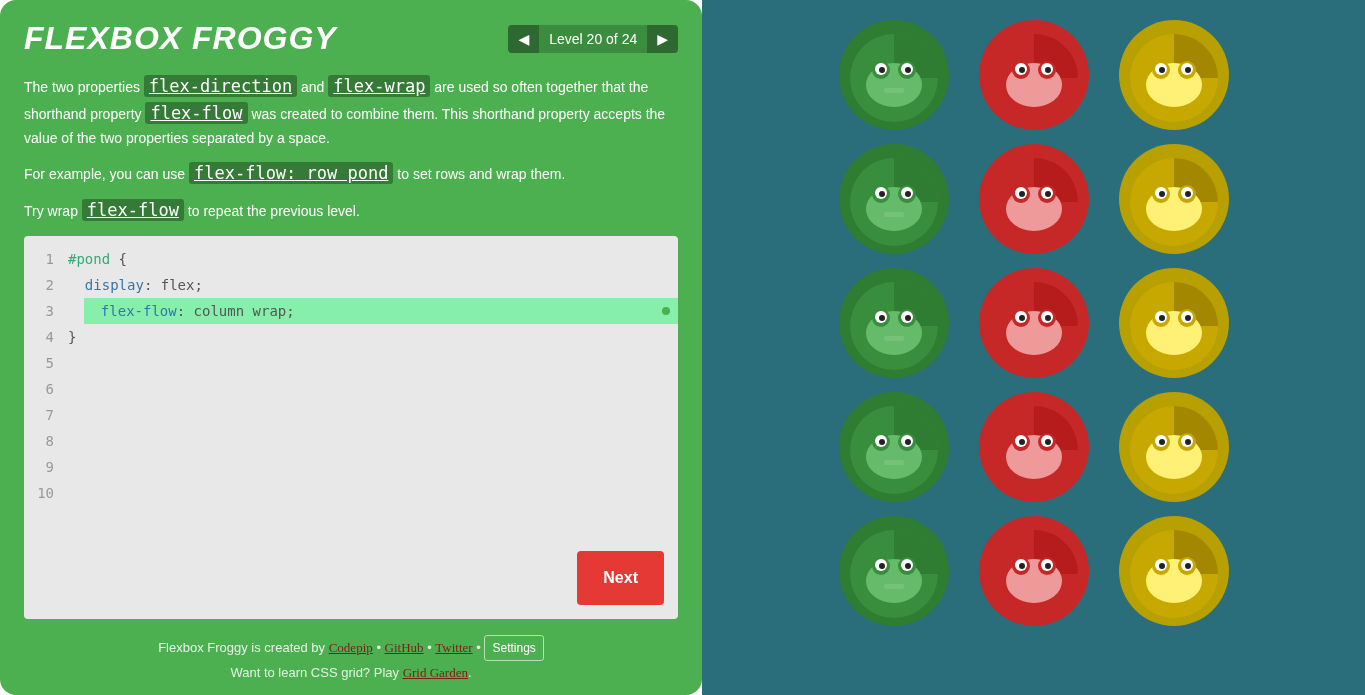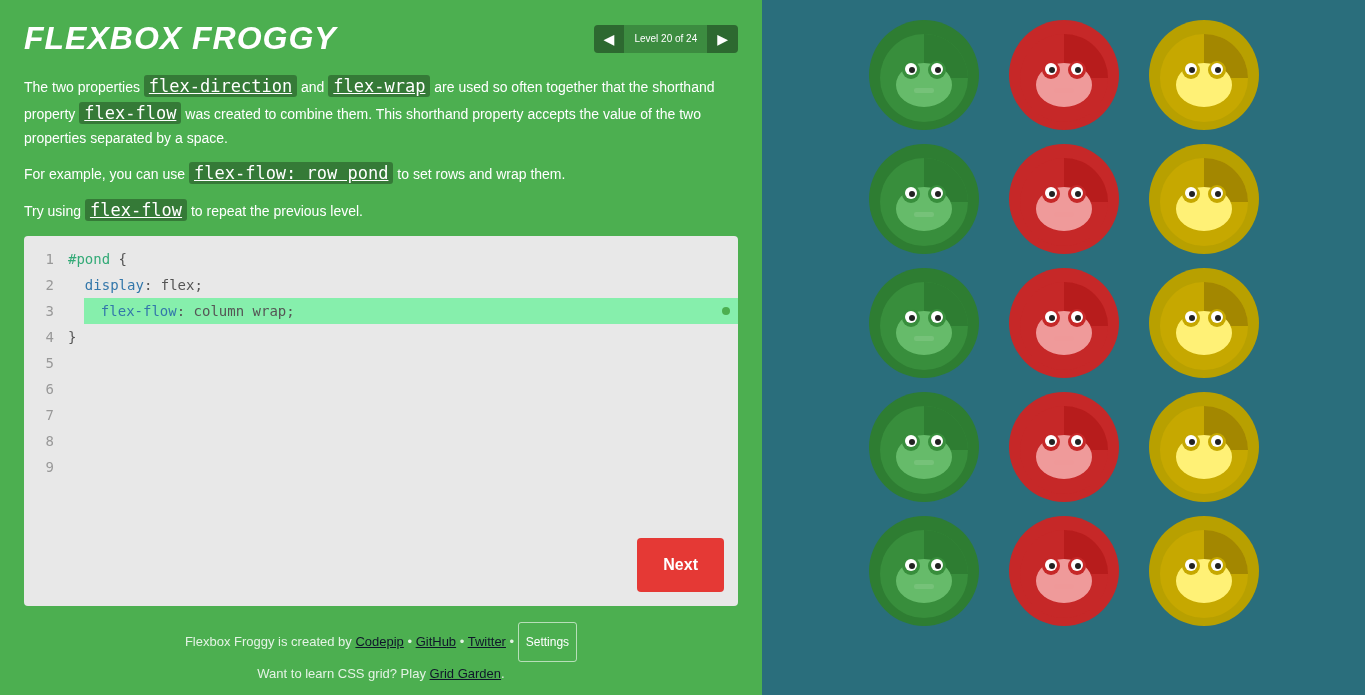--- a/index.html
+++ b/index.html
@@ -6,26 +6,27 @@
     body {
       display: flex;
       width: 1365px;
       height: 695px;
       font-family: Arial, sans-serif;
       overflow: hidden;
     }
 
     
     #left-panel {
-      width: 762px;
+      width: 702px;
       background-color: #4caf50;
       display: flex;
       flex-direction: column;
       padding: 20px 24px 14px 24px;
       flex-shrink: 0;
+      border-radius: 16px;
     }
 
     #header {
       display: flex;
       align-items: center;
       margin-bottom: 16px;
       gap: 10px;
     }
 
     #app-title {
@@ -53,21 +54,21 @@
       font-size: 14px;
       padding: 6px 10px;
       cursor: pointer;
       display: flex;
       align-items: center;
       justify-content: center;
     }
 
     #level-label {
       color: #fff;
-      font-size: 10px;
+      font-size: 14px;
       padding: 6px 10px;
       white-space: nowrap;
     }
 
     #description {
       color: #fff;
       font-size: 14px;
       line-height: 1.6;
       margin-bottom: 12px;
     }
@@ -160,34 +161,34 @@
       cursor: pointer;
     }
 
     #footer {
       text-align: center;
       font-size: 13px;
       color: rgba(255,255,255,0.85);
       margin-top: 6px;
     }
 
-    #footer a { color: #0f172a; }
+    #footer a { color: #7f1d1d; font-family: Liberation Serif, serif; }
 
     #footer-line2 {
       margin-top: 4px;
       font-size: 13px;
       color: rgba(255,255,255,0.85);
     }
 
     .settings-btn {
       background: none;
       border: 1px solid rgba(255,255,255,0.6);
       color: #fff;
       border-radius: 3px;
-      padding: 12px 7px;
+      padding: 5px 7px;
       font-size: 12px;
       cursor: pointer;
     }
 
     
     #right-panel {
       flex: 1;
       background-color: #2a6e7c;
       display: flex;
       align-items: stretch;
@@ -241,21 +242,21 @@
   </div>
 
   <div id="description">
     <p>
       <span>The two properties </span><span class="code-inline">flex-direction</span><span> and </span><span class="code-inline">flex-wrap</span><span> are used so often together that the shorthand property </span><span class="code-inline">flex-flow</span><span> was created to combine them. This shorthand property accepts the value of the two properties separated by a space.</span>
     </p>
     <p>
       <span>For example, you can use </span><span class="code-inline">flex-flow: row pond</span><span> to set rows and wrap them.</span>
     </p>
     <p>
-      <span>Try using </span><span class="code-inline">flex-flow</span><span> to repeat the previous level.</span>
+      <span>Try wrap </span><span class="code-inline">flex-flow</span><span> to repeat the previous level.</span>
     </p>
   </div>
 
   <div id="editor-wrapper">
     <div id="code-area">
 
       <div class="code-line">
         <span class="line-num">1</span>
         <span class="line-content"><span style="color:#3a7">#pond</span> {</span>
       </div>
@@ -287,20 +288,24 @@
         <span class="line-content"></span>
       </div>
       <div class="code-line">
         <span class="line-num">8</span>
         <span class="line-content"></span>
       </div>
       <div class="code-line">
         <span class="line-num">9</span>
         <span class="line-content"></span>
       </div>
+      <div class="code-line">
+        <span class="line-num">10</span>
+        <span class="line-content"></span>
+      </div>
 
     </div>
     <button id="next-btn">Next</button>
   </div>
 
   <div id="footer">
     <div>
       <span>Flexbox Froggy is created by </span><a href="#">Codepip</a><span> • </span><a href="#">GitHub</a><span> • </span><a href="#">Twitter</a><span> • </span><button class="settings-btn">Settings</button>
     </div>
     <div id="footer-line2">

